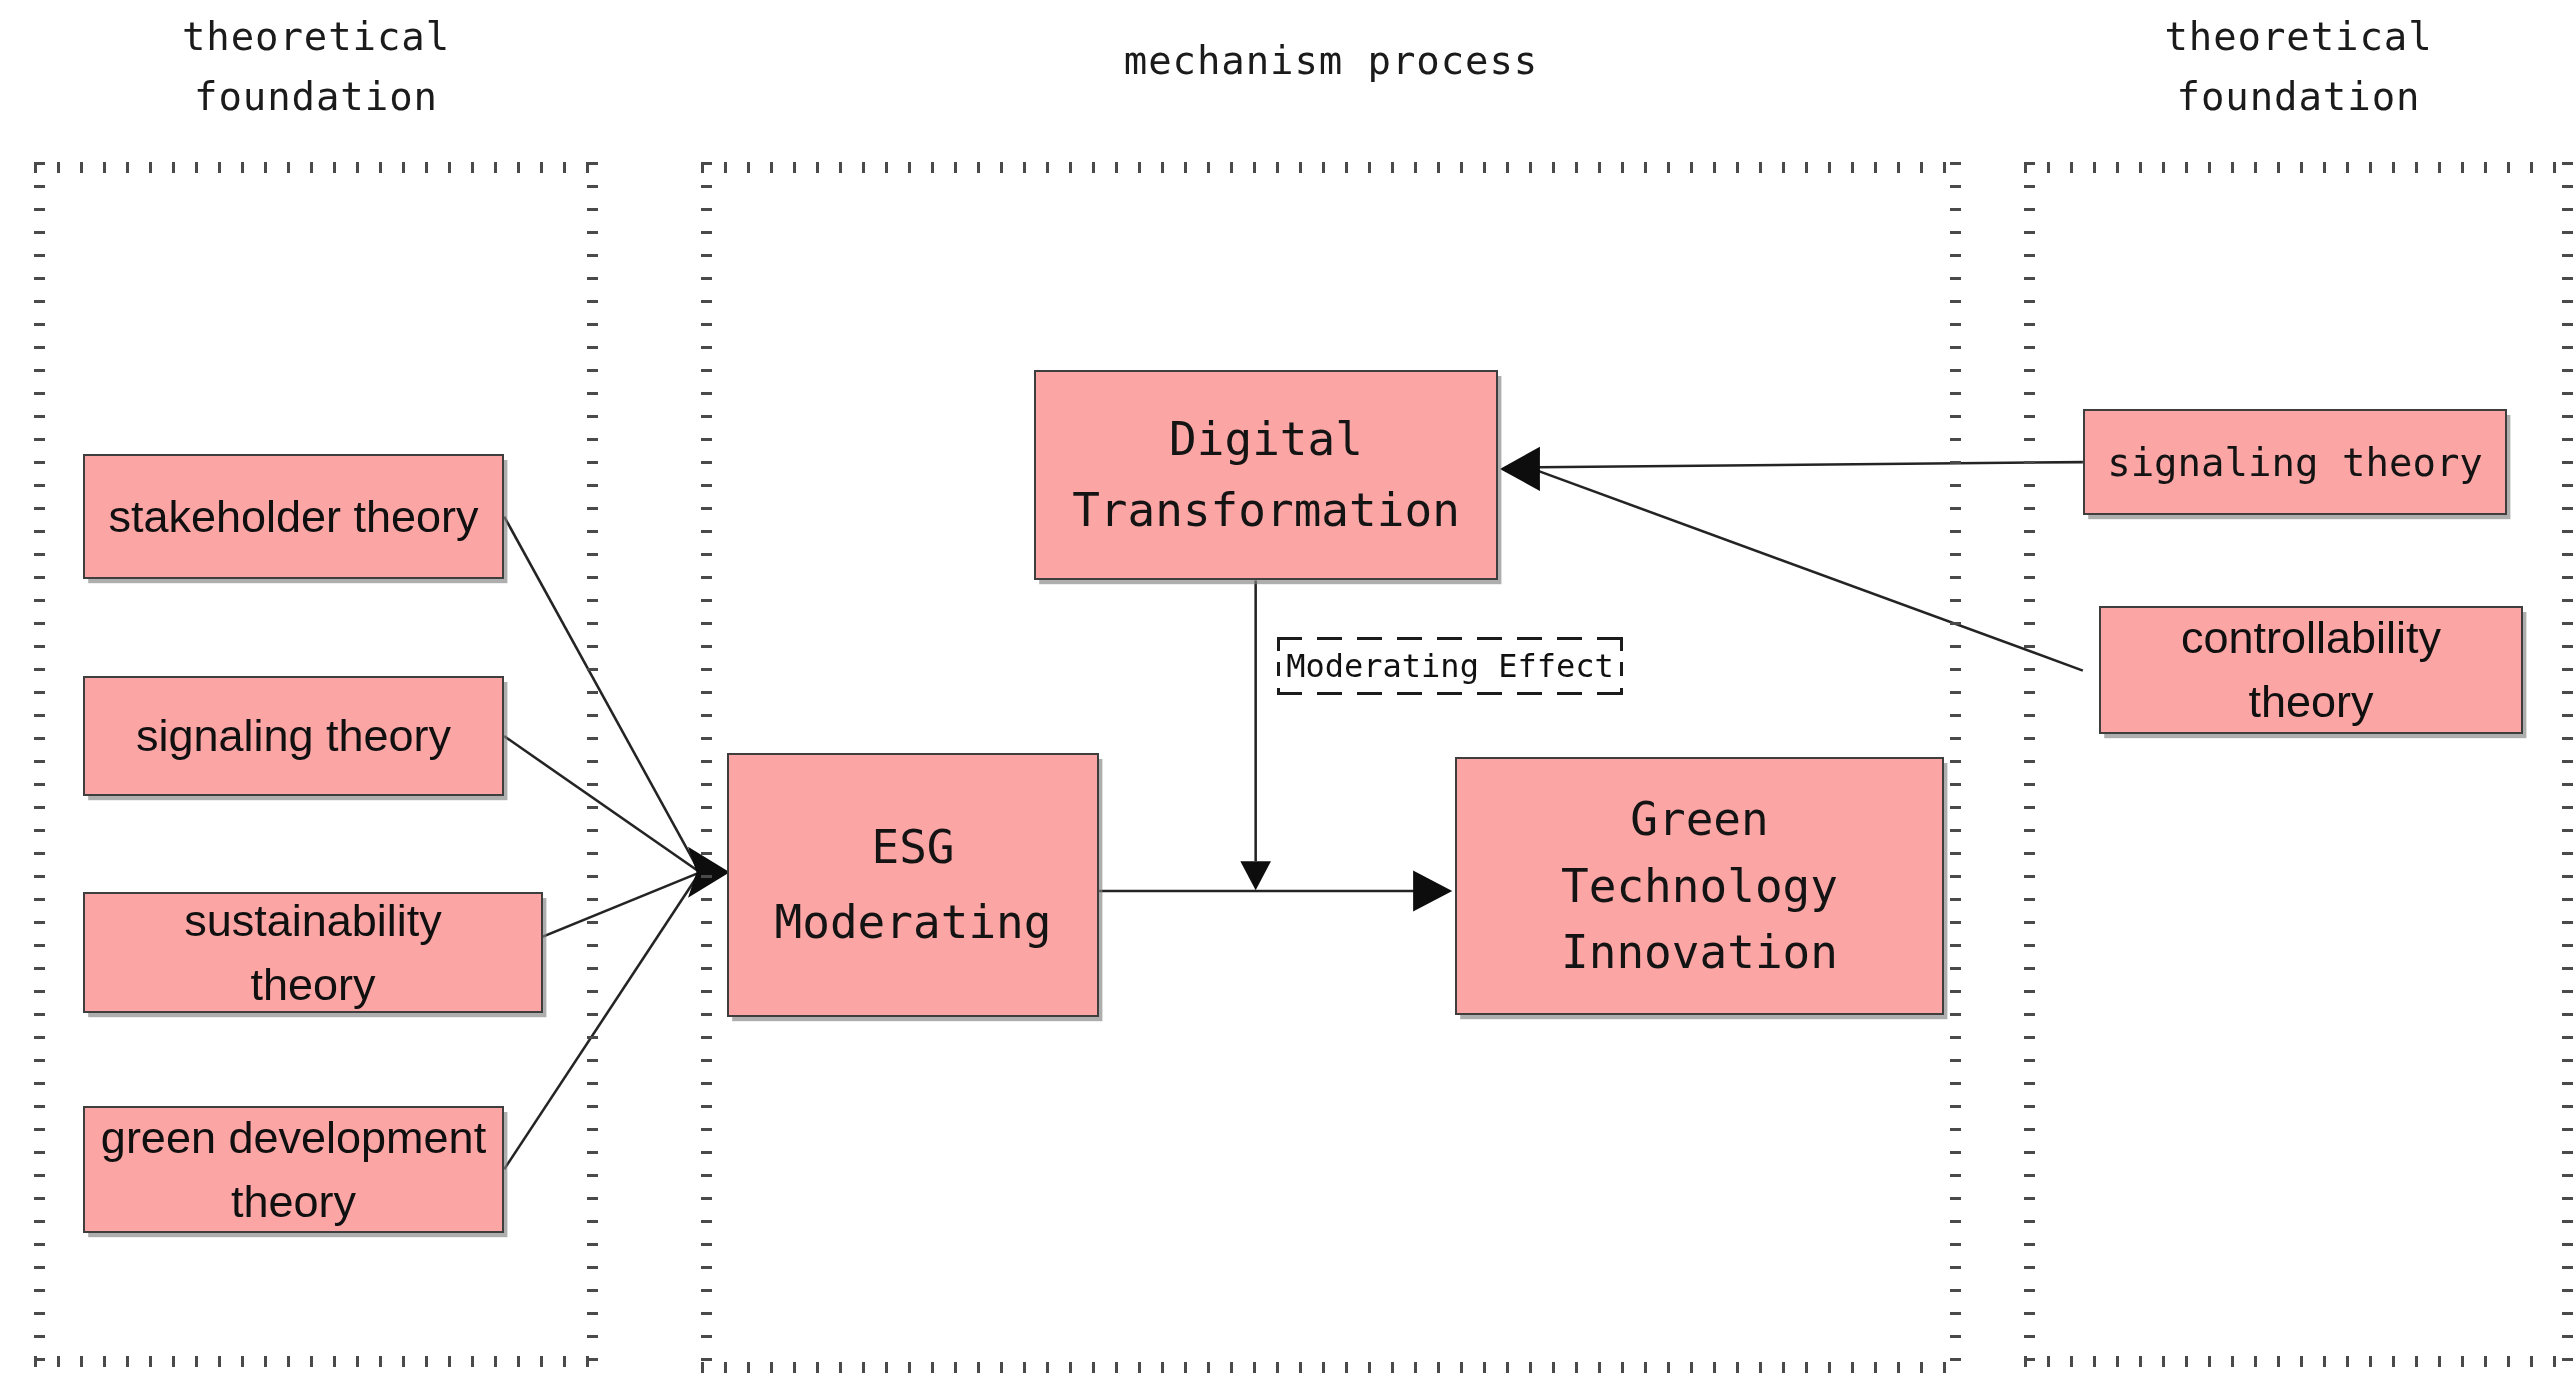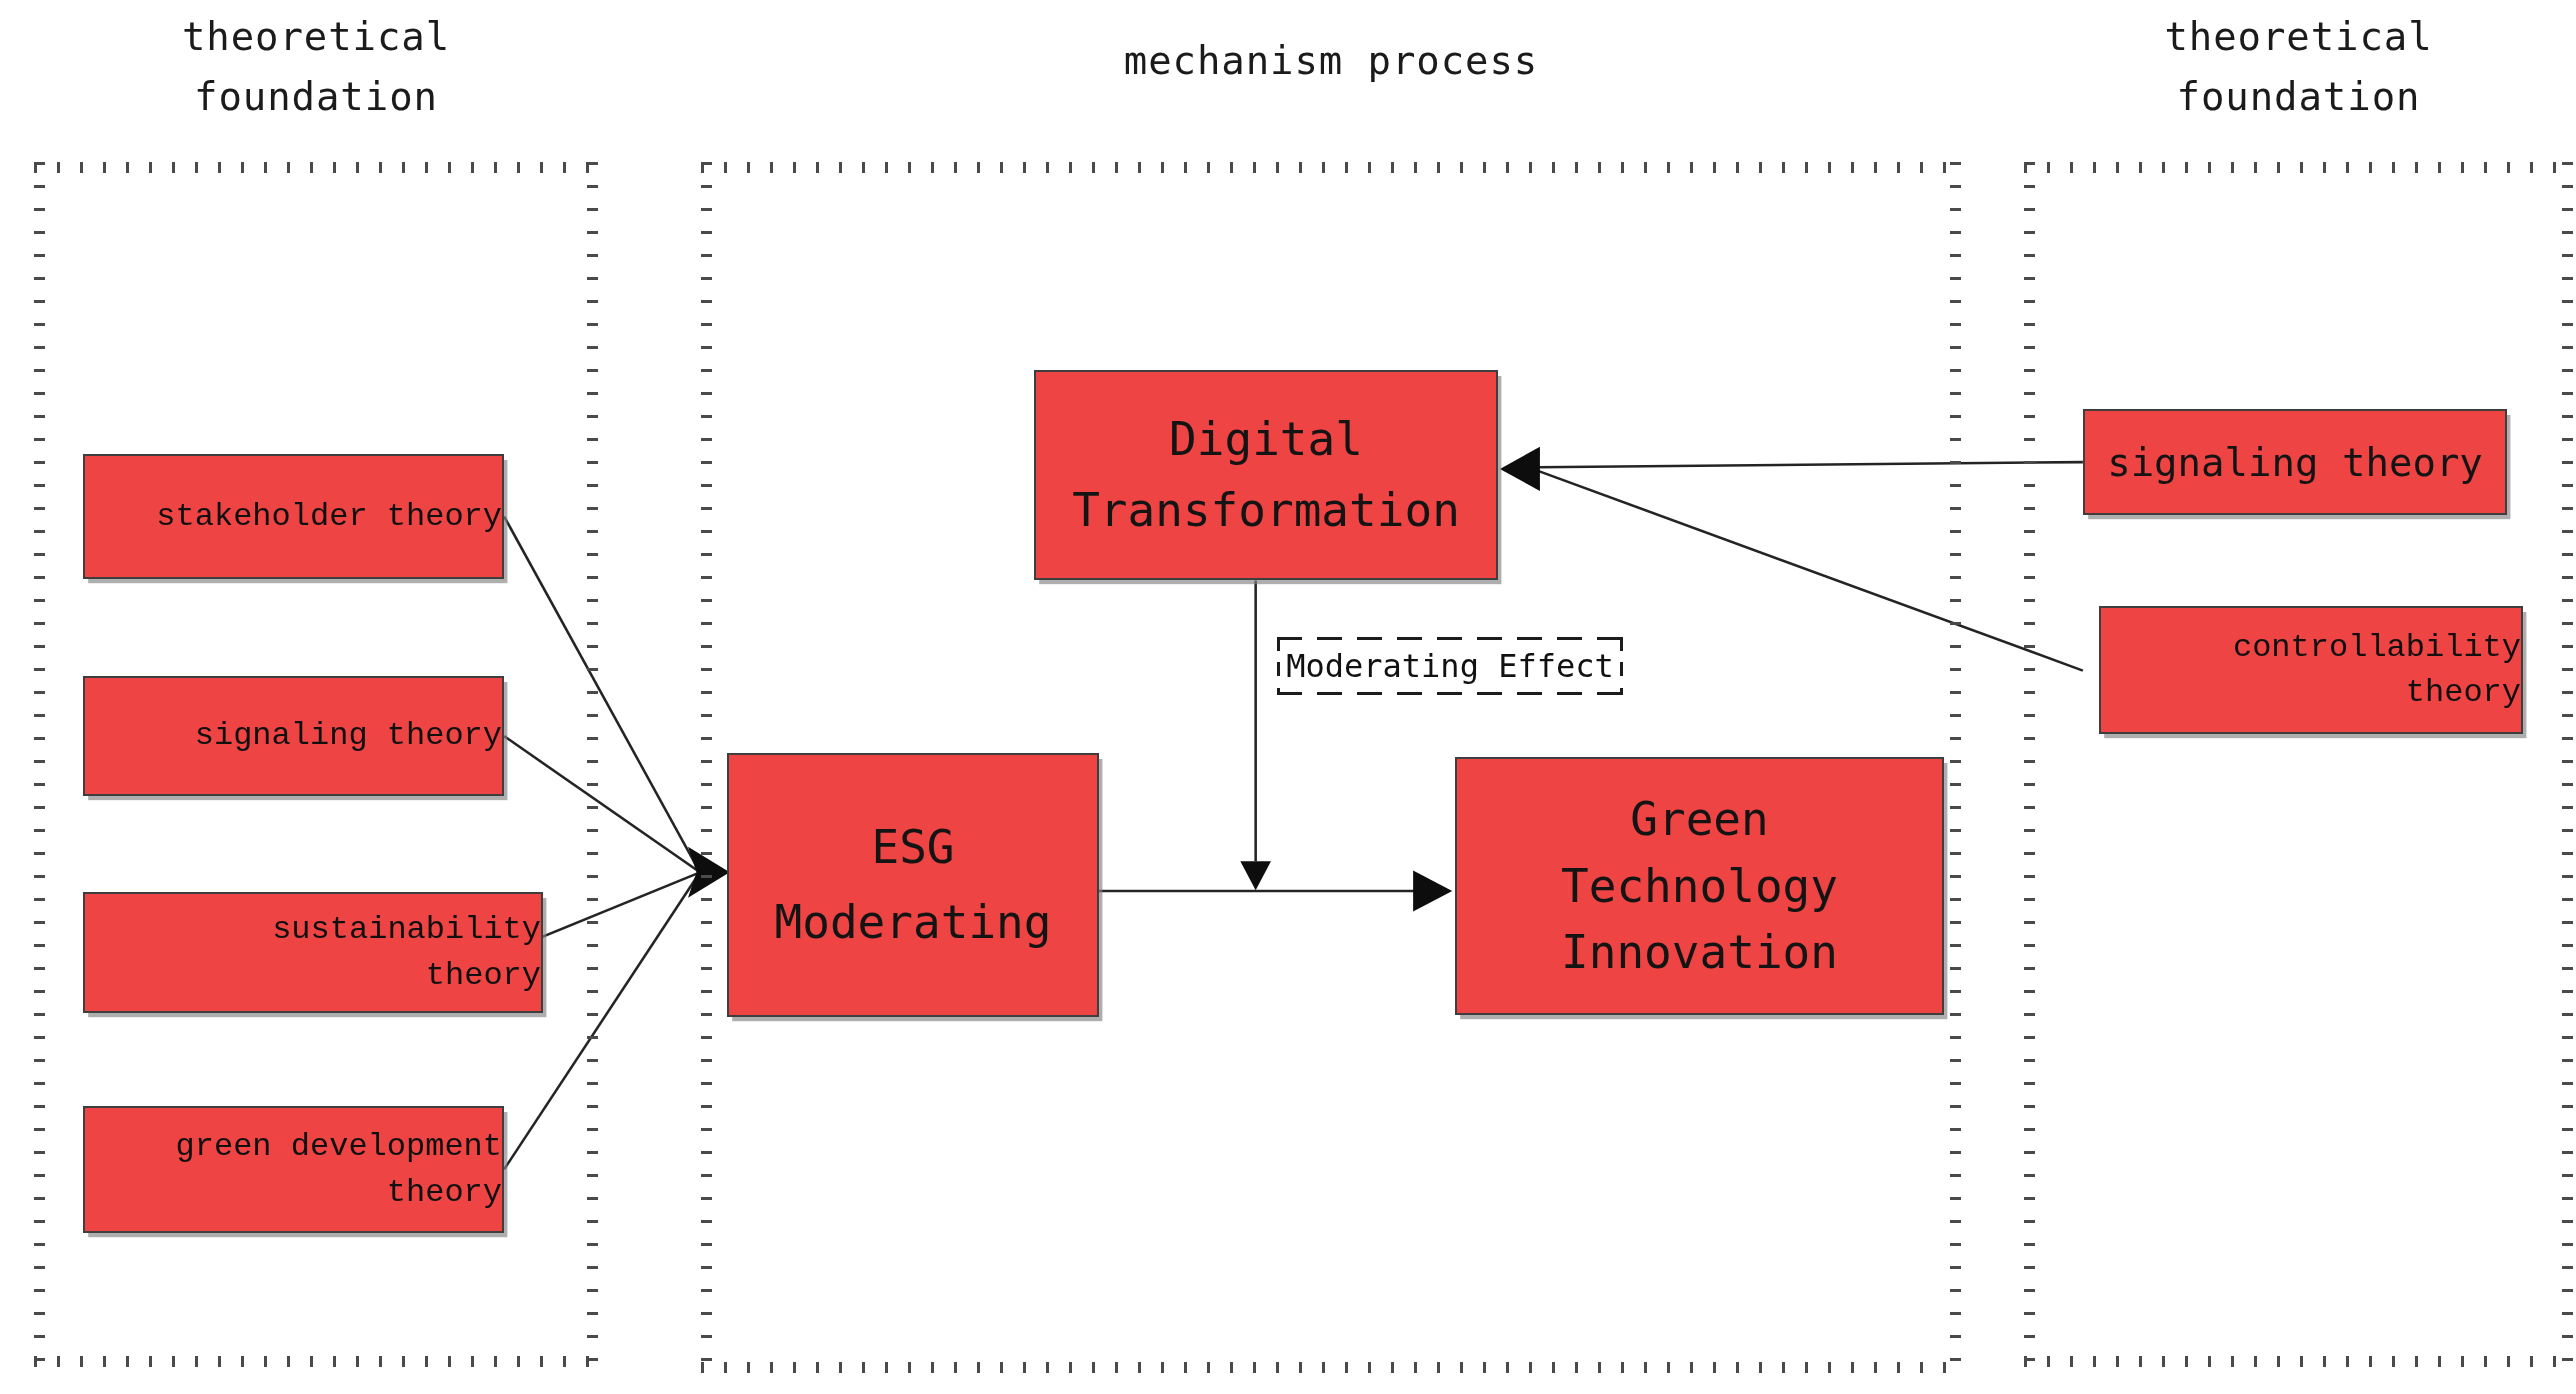--- a/index.html
+++ b/index.html
@@ -44,35 +44,34 @@
     white-space: nowrap;
   }
   #label-left   { left: 34px;   top: 6.8px;  width: 564px; }
   #label-middle { left: 701px;  top: 31px; width: 1260px; }
   #label-right  { left: 2024px; top: 6.8px;  width: 549px; }
 
   
   .box {
     position: absolute;
     box-sizing: border-box;
-    background: #ef4444;
+    background: #fca5a5;
     border: 2.6px solid #3e3e3e;
     box-shadow: 4.3px 5.1px 0 -0.9px rgba(130,130,130,0.65);
     display: flex;
     flex-direction: column;
     align-items: center;
     justify-content: center;
     text-align: center;
   }
   .serif-box {
-    font-family: Liberation Mono, monospace;
-    font-size: 32px;
+    font-family: Liberation Sans, sans-serif;
+    font-size: 45px;
     line-height: 1.42;
     color: #101010;
-    align-items: flex-end;
   }
   .mono-box {
     font-family: "DejaVu Sans Mono", monospace;
     color: #141414;
   }
 
   
   #box-stakeholder   { left: 83px; top: 454px;  width: 421px; height: 125px; }
   #box-signaling-l   { left: 83px; top: 676px;  width: 421px; height: 120px; }
   #box-sustainability{ left: 83px; top: 892px; width: 460px; height: 121px; }

